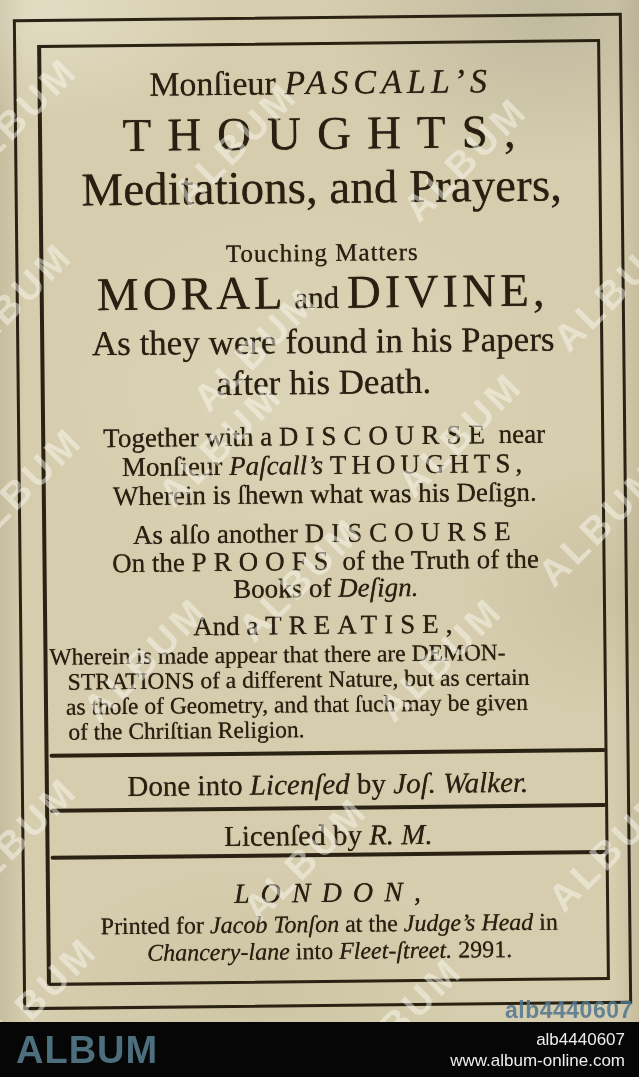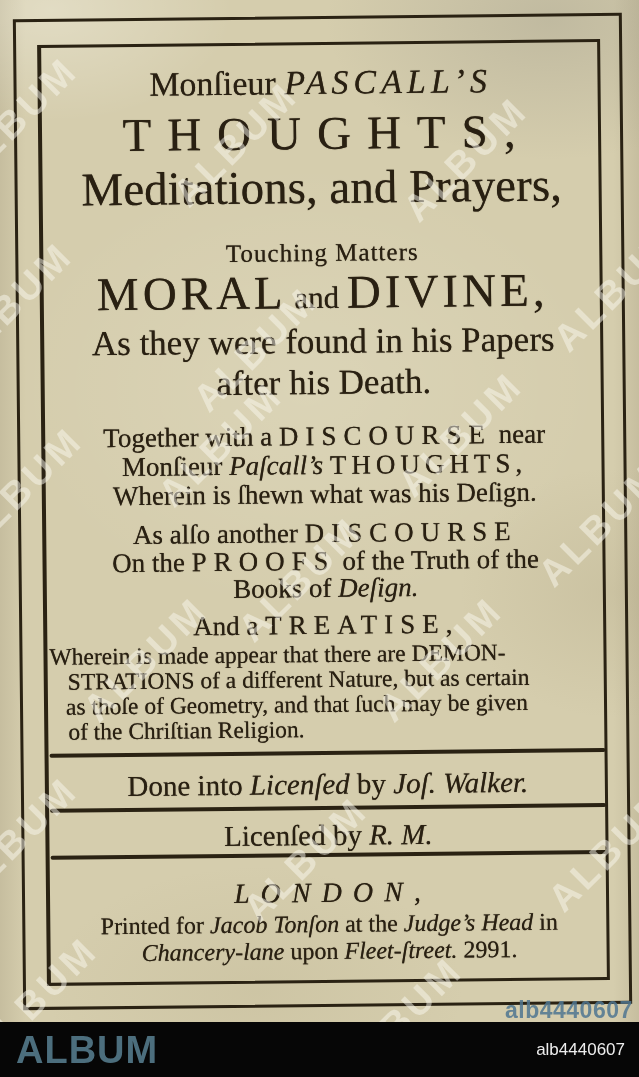--- a/index.html
+++ b/index.html
@@ -135,21 +135,21 @@
       <div class="rule rule-2"></div>
 
       <div class="t-line ln-lic"><span>Licenſed by </span><span class="it">R. M.</span></div>
 
       <div class="rule rule-3"></div>
 
       <div class="t-line ln-london">LONDON,</div>
 
       <div class="t-line ln-imp1"><span>Printed for </span><span class="it">Jacob Tonſon</span><span> at the </span><span class="it">Judge’s Head</span><span> in</span></div>
 
-      <div class="t-line ln-imp2"><span class="it">Chancery-lane</span><span> upon </span><span class="it">Fleet-ſtreet.</span><span> 2991.</span></div>
+      <div class="t-line ln-imp2"><span class="it">Chancery-lane</span><span> into </span><span class="it">Fleet-ſtreet.</span><span> 2991.</span></div>
     </div>
 
     <div class="wm-layer">
       <span class="wm" style="left:-55px;top:160px">ALBUM</span>
       <span class="wm" style="left:165px;top:185px">ALBUM</span>
       <span class="wm" style="left:395px;top:200px">ALBUM</span>
       <span class="wm" style="left:545px;top:330px">ALBUM</span>
       <span class="wm" style="left:-60px;top:345px">ALBUM</span>
       <span class="wm" style="left:185px;top:390px">ALBUM</span>
       <span class="wm" style="left:-50px;top:530px">ALBUM</span>
@@ -166,16 +166,17 @@
       <span class="wm" style="left:330px;top:1060px">ALBUM</span>
     </div>
 
     <span class="wm-id">alb4440607</span>
   </div>
 
   <div class="bar">
     <span class="bar-logo">ALBUM</span>
     <div class="bar-right">
       <div>alb4440607</div>
+      <div>www.album-online.com</div>
     </div>
   </div>
 
 </div>
 
 </body></html>

